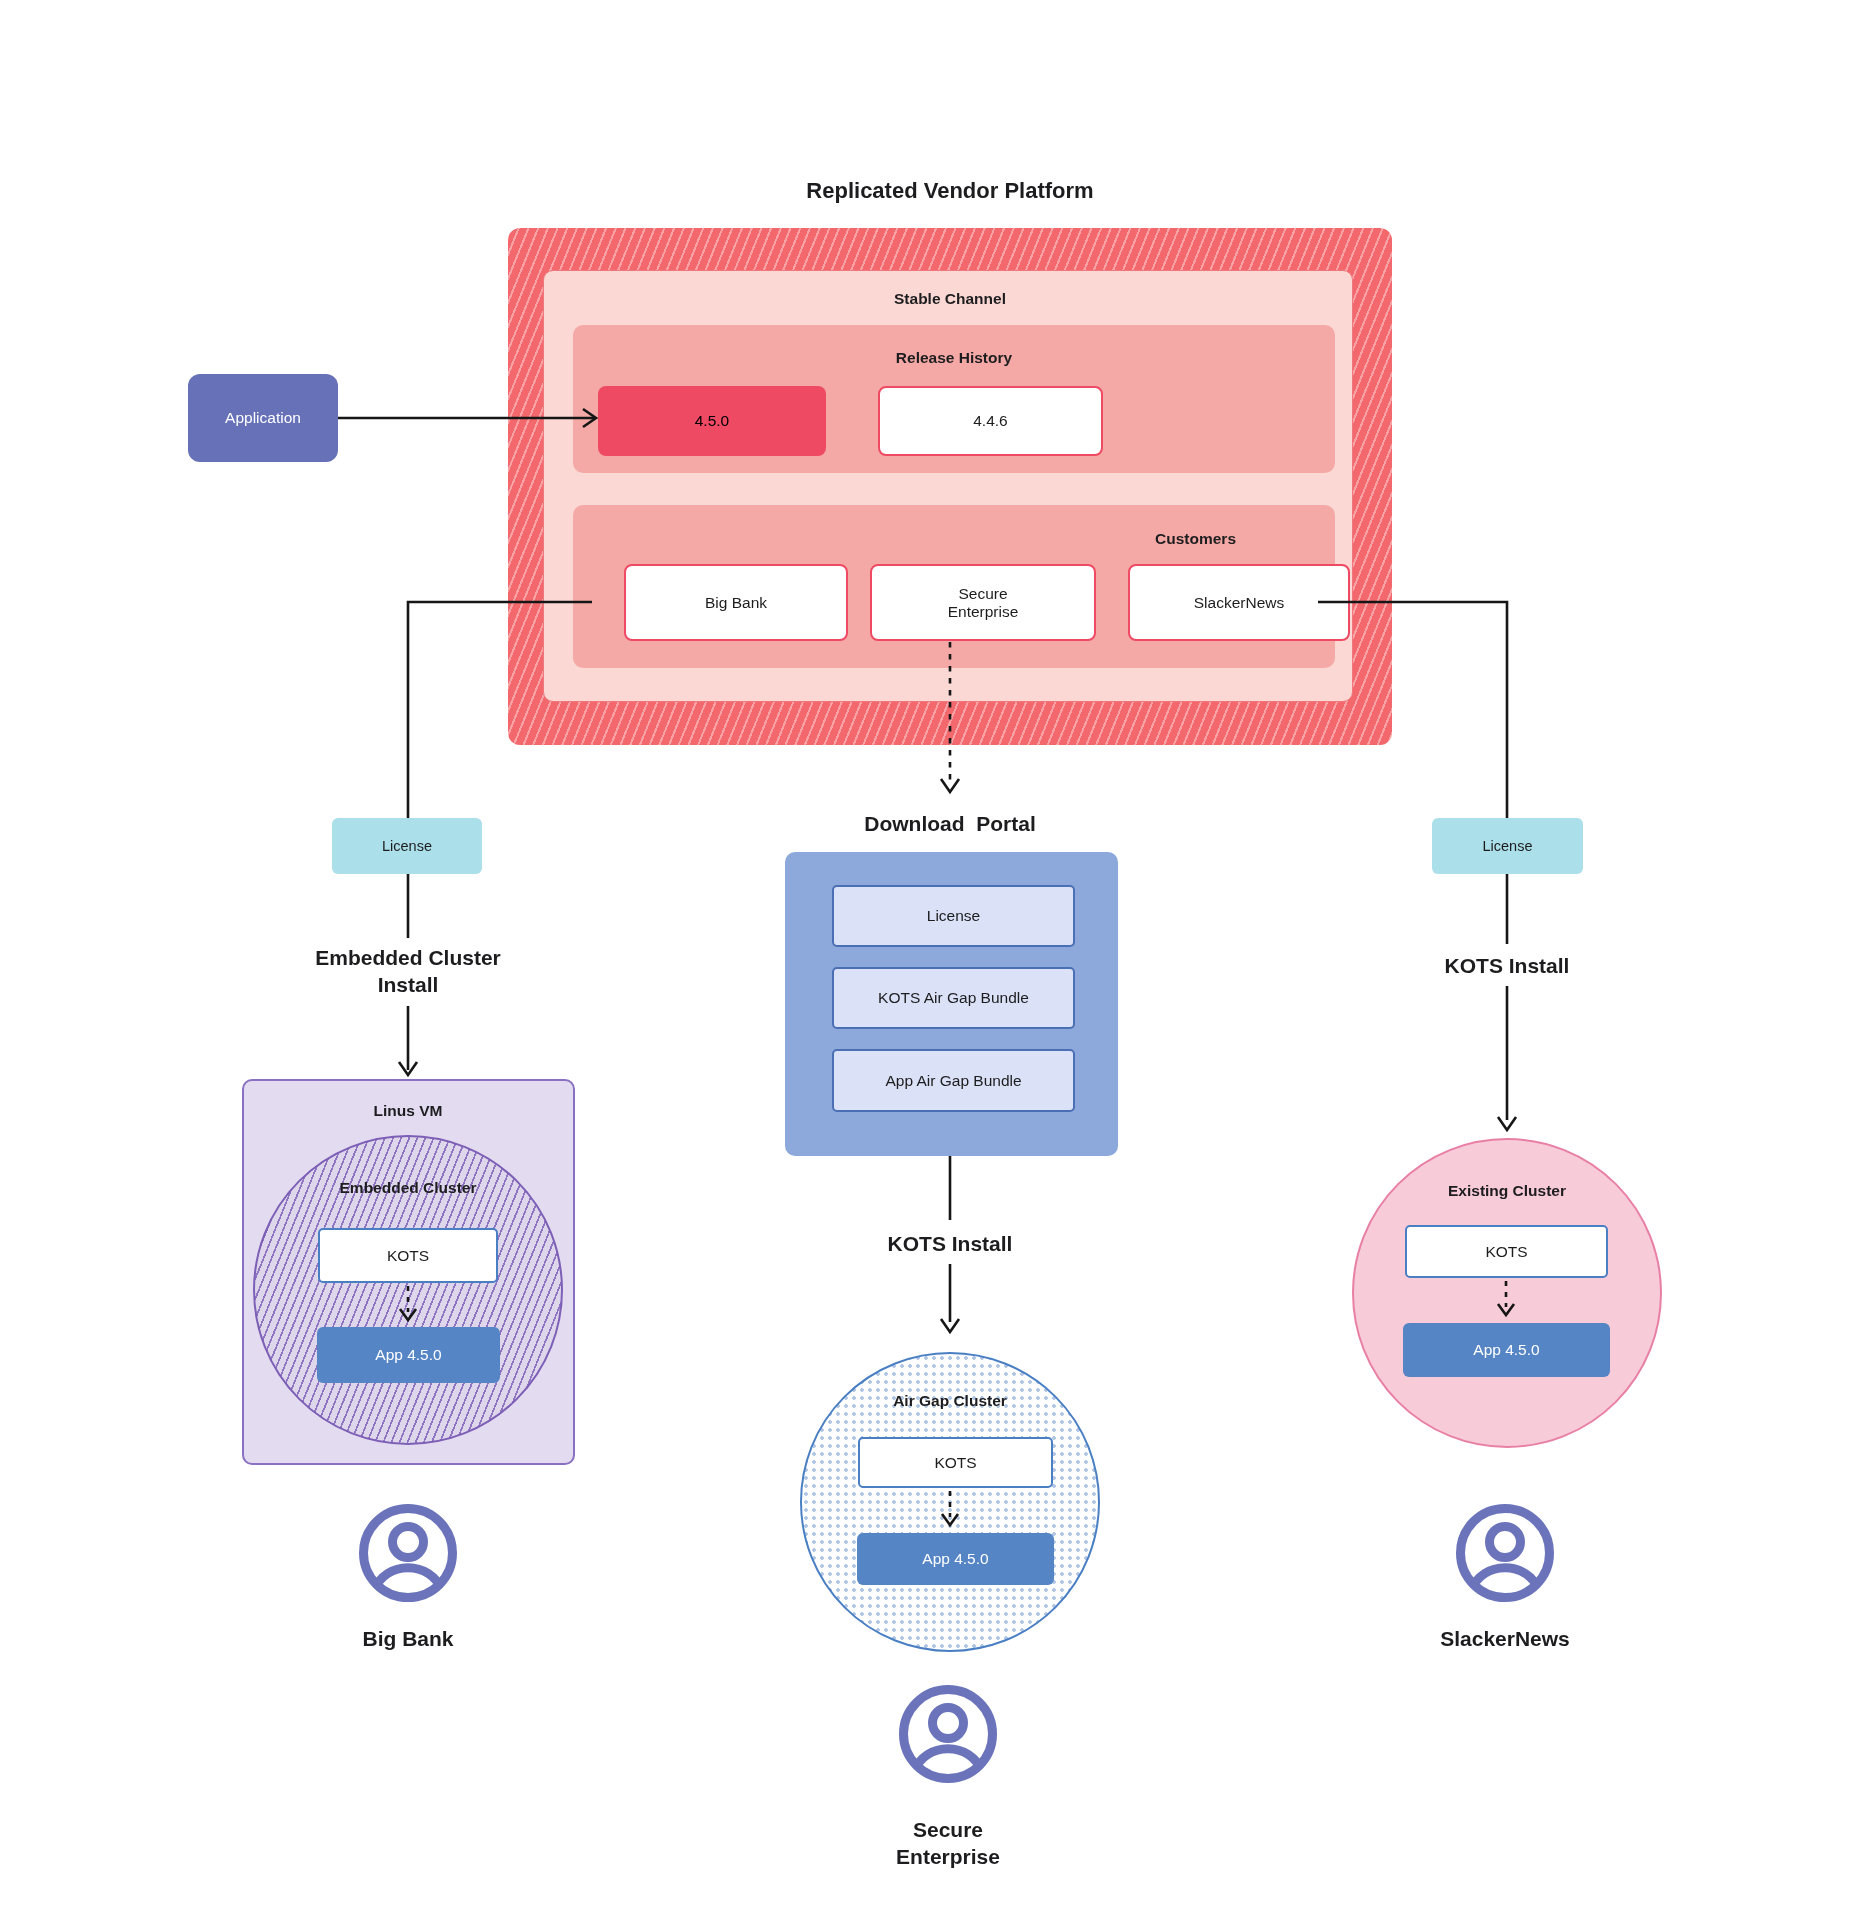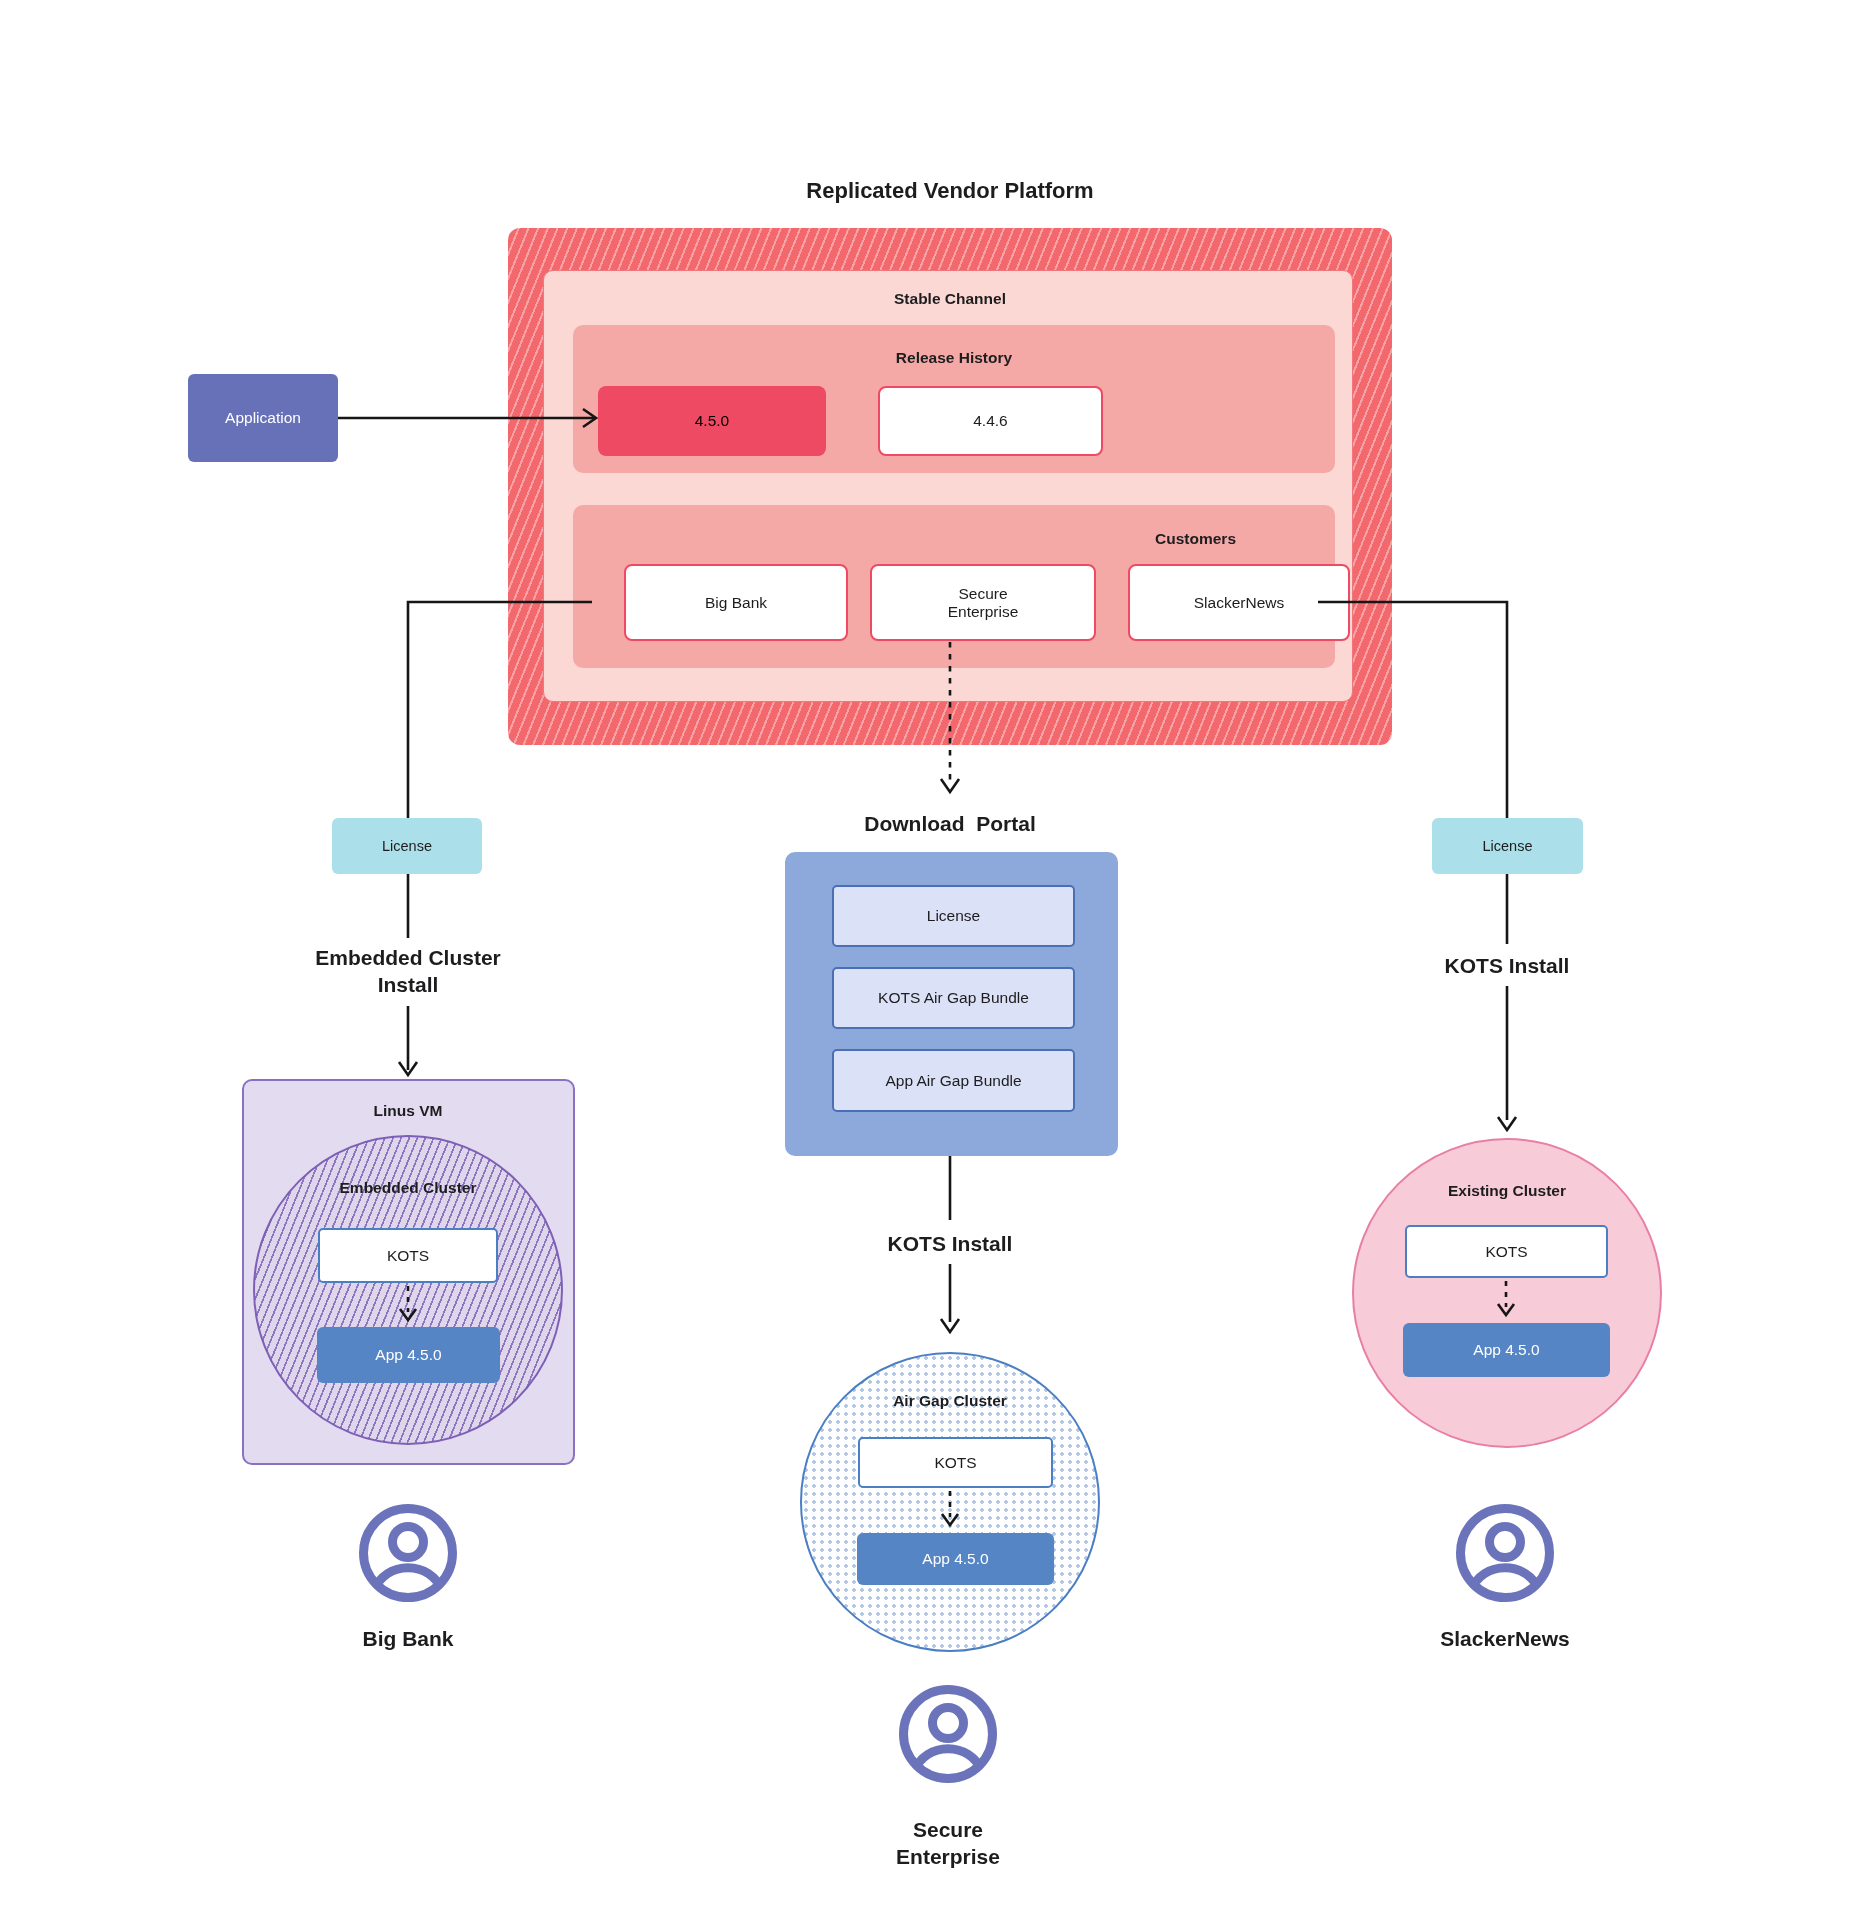--- a/index.html
+++ b/index.html
@@ -17,21 +17,21 @@
   
   .platform-outer{
     border-radius:12px;
     background:repeating-linear-gradient(112deg,#f8a2a5 0 2px,#f2686d 2px 9px);
   }
   .stable-box{background:#fbd8d3;border:1px solid #f0777e;border-radius:10px;}
   .pink-box{background:#f5a9a6;border-radius:10px;}
   .release-highlight{background:#ee4a63;border-radius:8px;color:#000000;font-size:15.5px;}
   .white-red-box{background:#ffffff;border:2px solid #ee4a63;border-radius:8px;font-size:15.5px;margin-left:32px;}
 
-  .application-box{background:#6671b8;border-radius:6px;color:#ffffff;font-size:15.5px;}
+  .application-box{background:#6671b8;border-radius:12px;color:#ffffff;font-size:15.5px;}
 
   .license-badge{background:#abdfe9;border-radius:6px;font-size:14.5px;font-weight:500;}
 
   .big-label{font-size:21px;font-weight:600;text-align:center;}
 
   .linusvm-box{background:#e3dcf1;border:2px solid #8a70c2;border-radius:10px;}
   .embedded-circle{
     border:2.5px solid #7d5fb6;border-radius:50%;
     background:repeating-linear-gradient(112deg,#8f74c2 0 1.7px,rgba(0,0,0,0) 1.7px 7.5px),#ded7ec;
   }

